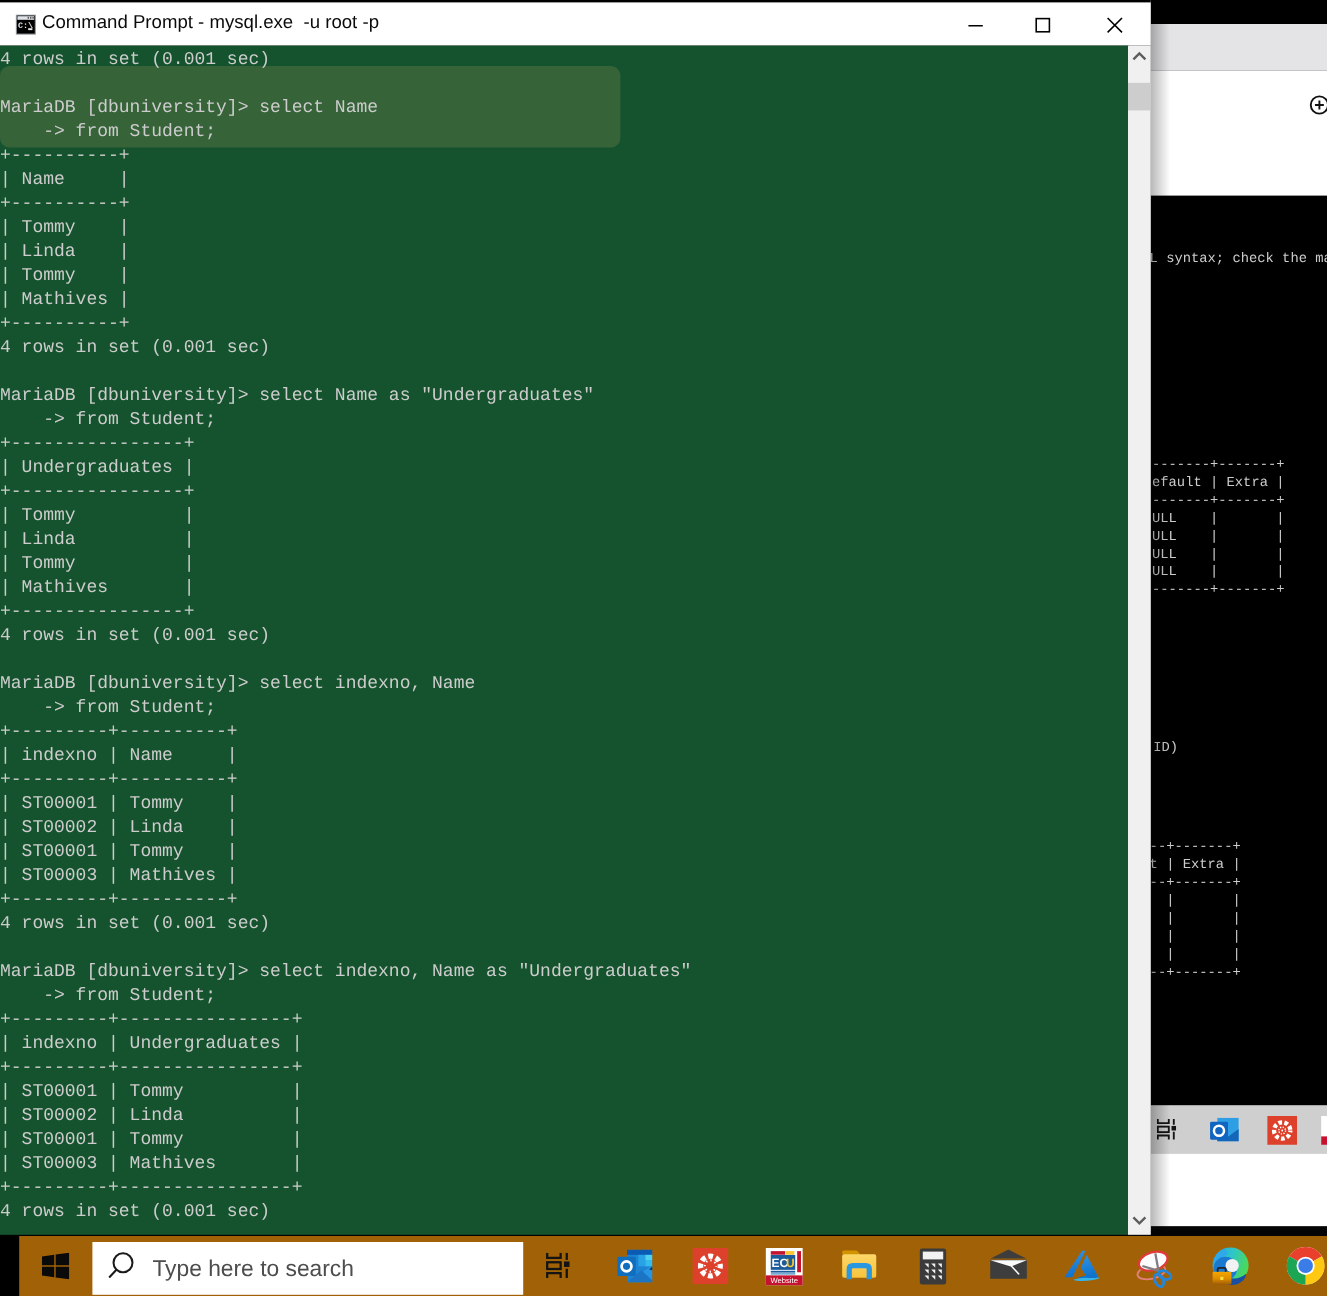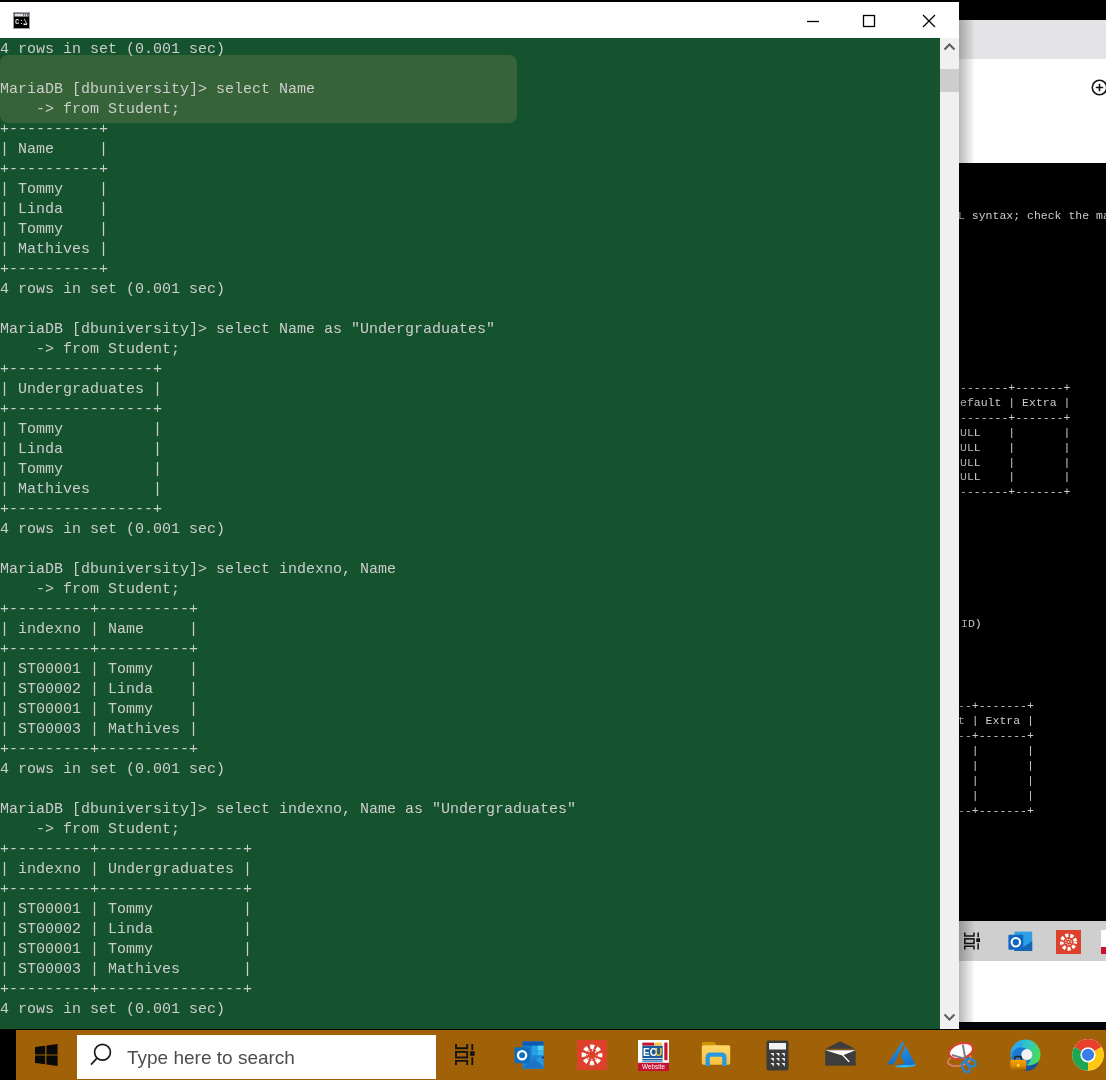--- a/index.html
+++ b/index.html
@@ -84,20 +84,21 @@
 
     <svg class="abs" style="left:13px;top:10px;" width="17" height="17" viewBox="0 0 17 17">
       <rect x="0.5" y="0.5" width="16" height="16" fill="#000" stroke="#9a9fa5" stroke-width="1"></rect>
       <rect x="1.5" y="1.5" width="14" height="3" fill="#dfe3e8"></rect>
       <rect x="10" y="2" width="1.2" height="1.6" fill="#555"></rect>
       <rect x="12" y="2" width="1.2" height="1.6" fill="#555"></rect>
       <rect x="14" y="2" width="1.2" height="1.6" fill="#555"></rect>
       <text x="2" y="11.5" font-family="Liberation Mono,monospace" font-size="7" fill="#e8e8e8" font-weight="bold">C:\</text>
       <rect x="10.5" y="11.5" width="3.5" height="1.6" fill="#e8e8e8"></rect>
     </svg>
+    <div class="abs" style="left:35px;top:7.5px;font-size:15.5px;color:#0b0b0b;">Command Prompt - mysql.exe&nbsp; -u root -p</div>
 
     <svg class="abs" style="left:802px;top:8px;" width="22" height="22" viewBox="0 0 22 22">
         <path d="M5 11.5 H17" stroke="#000" stroke-width="1.3"></path>
       </svg>
     <svg class="abs" style="left:858px;top:8px;" width="22" height="22" viewBox="0 0 22 22">
         <rect x="5.5" y="5.5" width="11" height="11" fill="none" stroke="#000" stroke-width="1.3"></rect>
       </svg>
     <svg class="abs" style="left:918px;top:8px;" width="22" height="22" viewBox="0 0 22 22">
         <path d="M5 5 L17 17 M17 5 L5 17" stroke="#000" stroke-width="1.3"></path>
       </svg>

